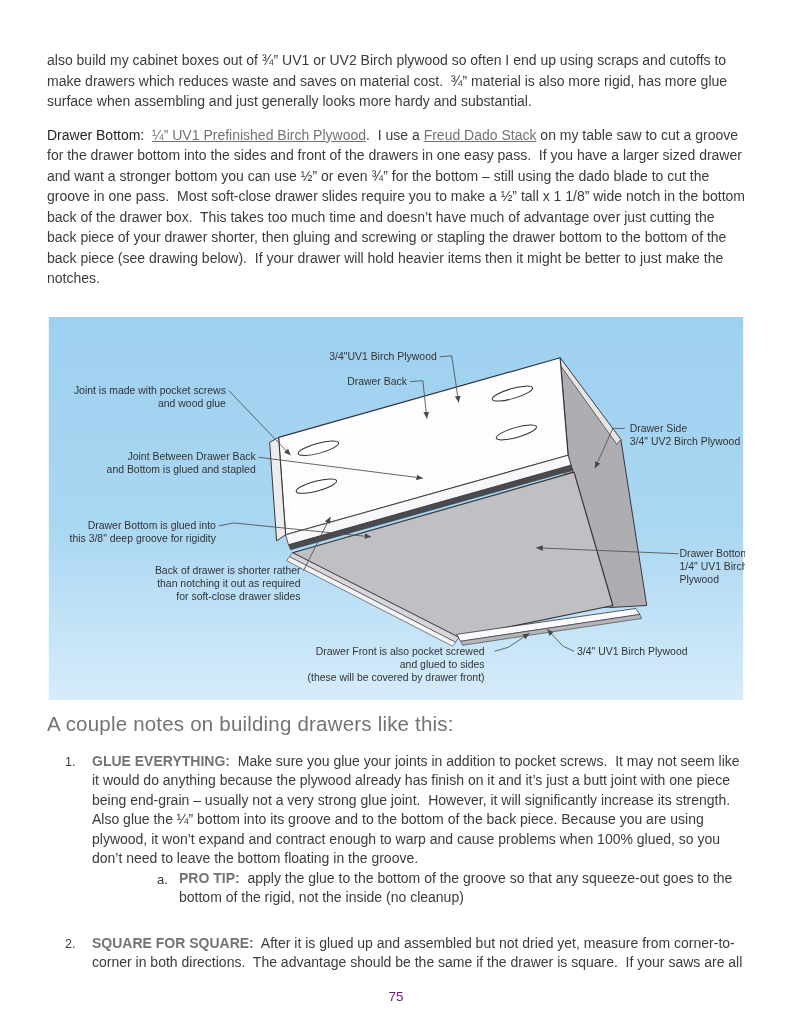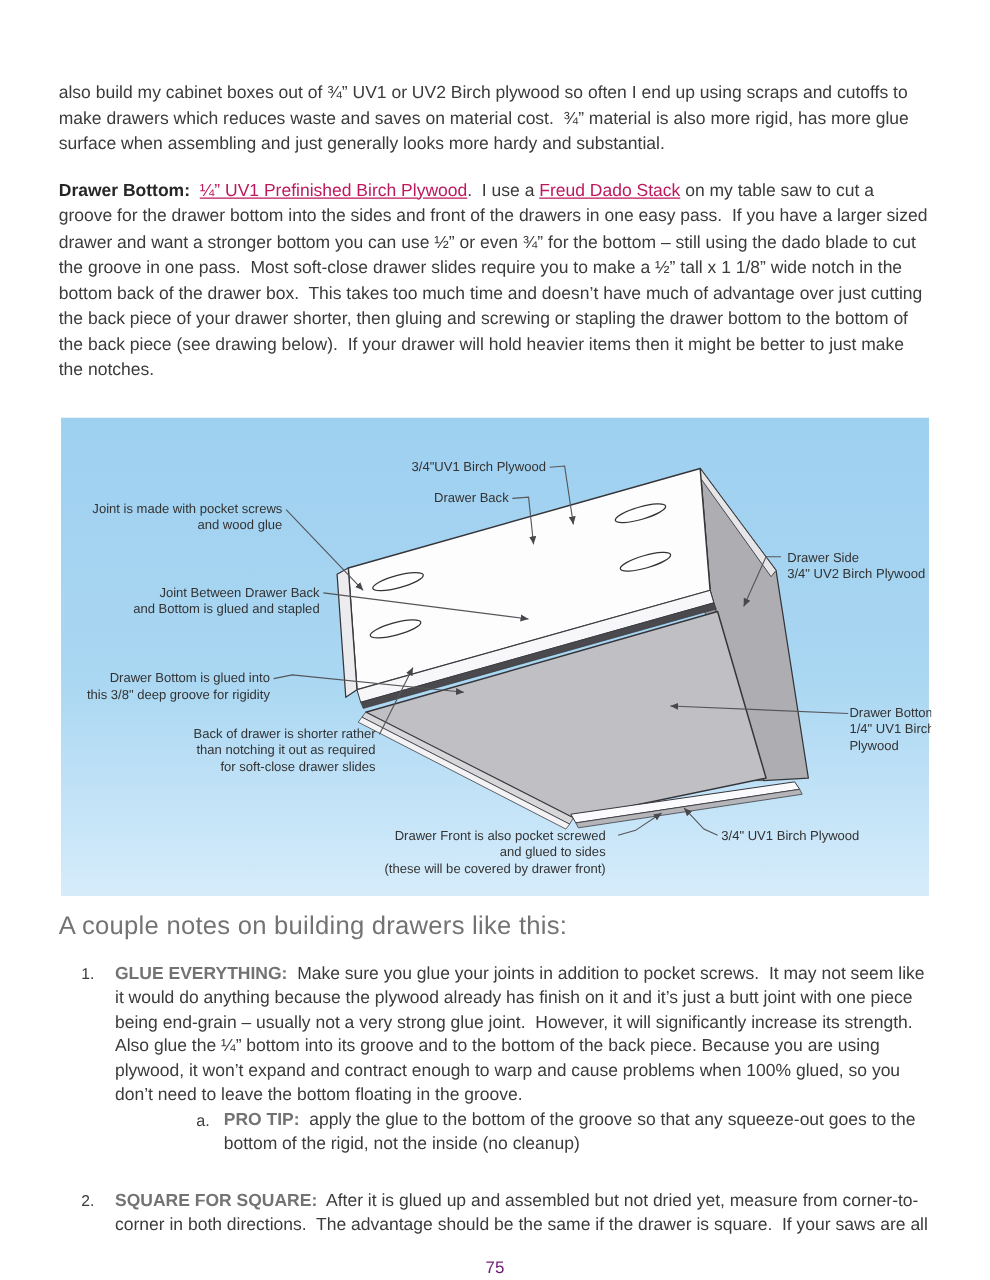--- a/index.html
+++ b/index.html
@@ -1,21 +1,21 @@
 <!DOCTYPE html>
 <html><head>
 <meta charset="utf-8">
 <style>
   html,body{margin:0;padding:0;background:#ffffff;}
   body{width:792px;height:1024px;overflow:hidden;font-family:"Liberation Sans",sans-serif;color:#3b3b3b;}
   .page{box-sizing:border-box;width:792px;height:1024px;padding:46px 47px 0 47px;}
-  .body-p{font-size:14px;line-height:20.5px;margin:17px 0 13px 0;white-space:pre-wrap;}
+  .body-p{font-size:14px;line-height:20.5px;margin:4px 0 13px 0;white-space:pre-wrap;}
   .body-p.second{margin-bottom:28px;}
-  .lead-bold{font-weight:bold;color:#262626;}
-  a.doclink{color:#be185d;text-decoration:underline;cursor:pointer;}
+  .lead-bold{font-weight:normal;color:#262626;}
+  a.doclink{color:#737373;text-decoration:underline;cursor:pointer;}
   .diagram-wrap{width:698px;height:383px;margin:0 0 12px 0;}
   .diagram-wrap svg{display:block;}
   h2.section-heading{font-size:20.5px;font-weight:400;color:#737373;margin:0 0 16px 0;letter-spacing:.2px;}
   .note-row{display:flex;padding-left:18px;font-size:14px;line-height:19.5px;}
   .note-num{width:27px;flex:none;font-size:12.5px;padding-top:1px;color:#3b3b3b;}
   .note-body{flex:1;white-space:pre-wrap;}
   .note-body strong,.sub-body strong{color:#737373;}
   .sub-row{display:flex;padding-left:110px;font-size:14px;line-height:19.5px;}
   .sub-num{width:22px;flex:none;font-size:13px;padding-top:1px;}
   .sub-body{flex:1;white-space:pre-wrap;}

